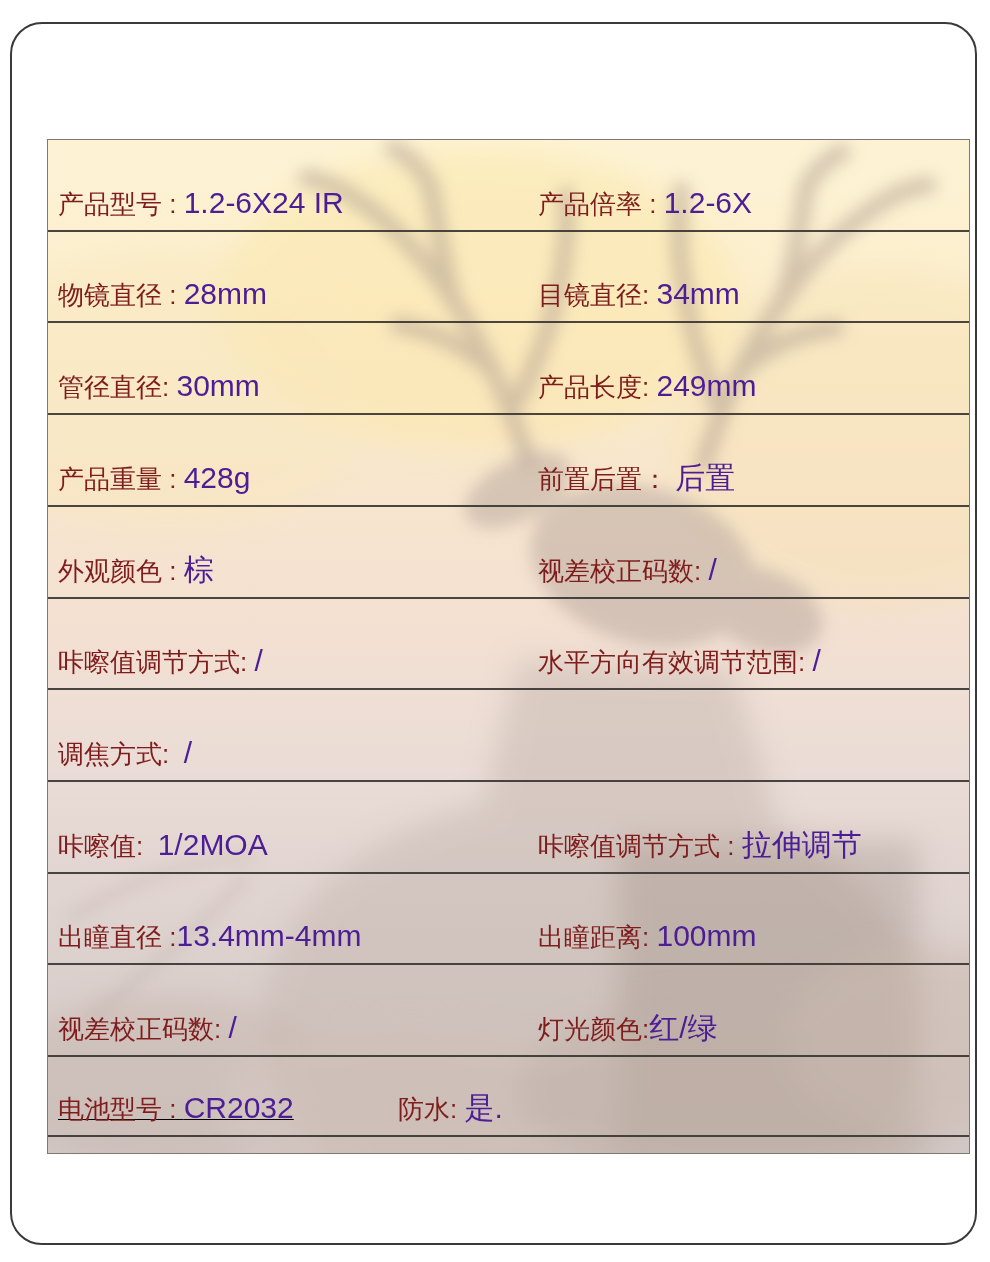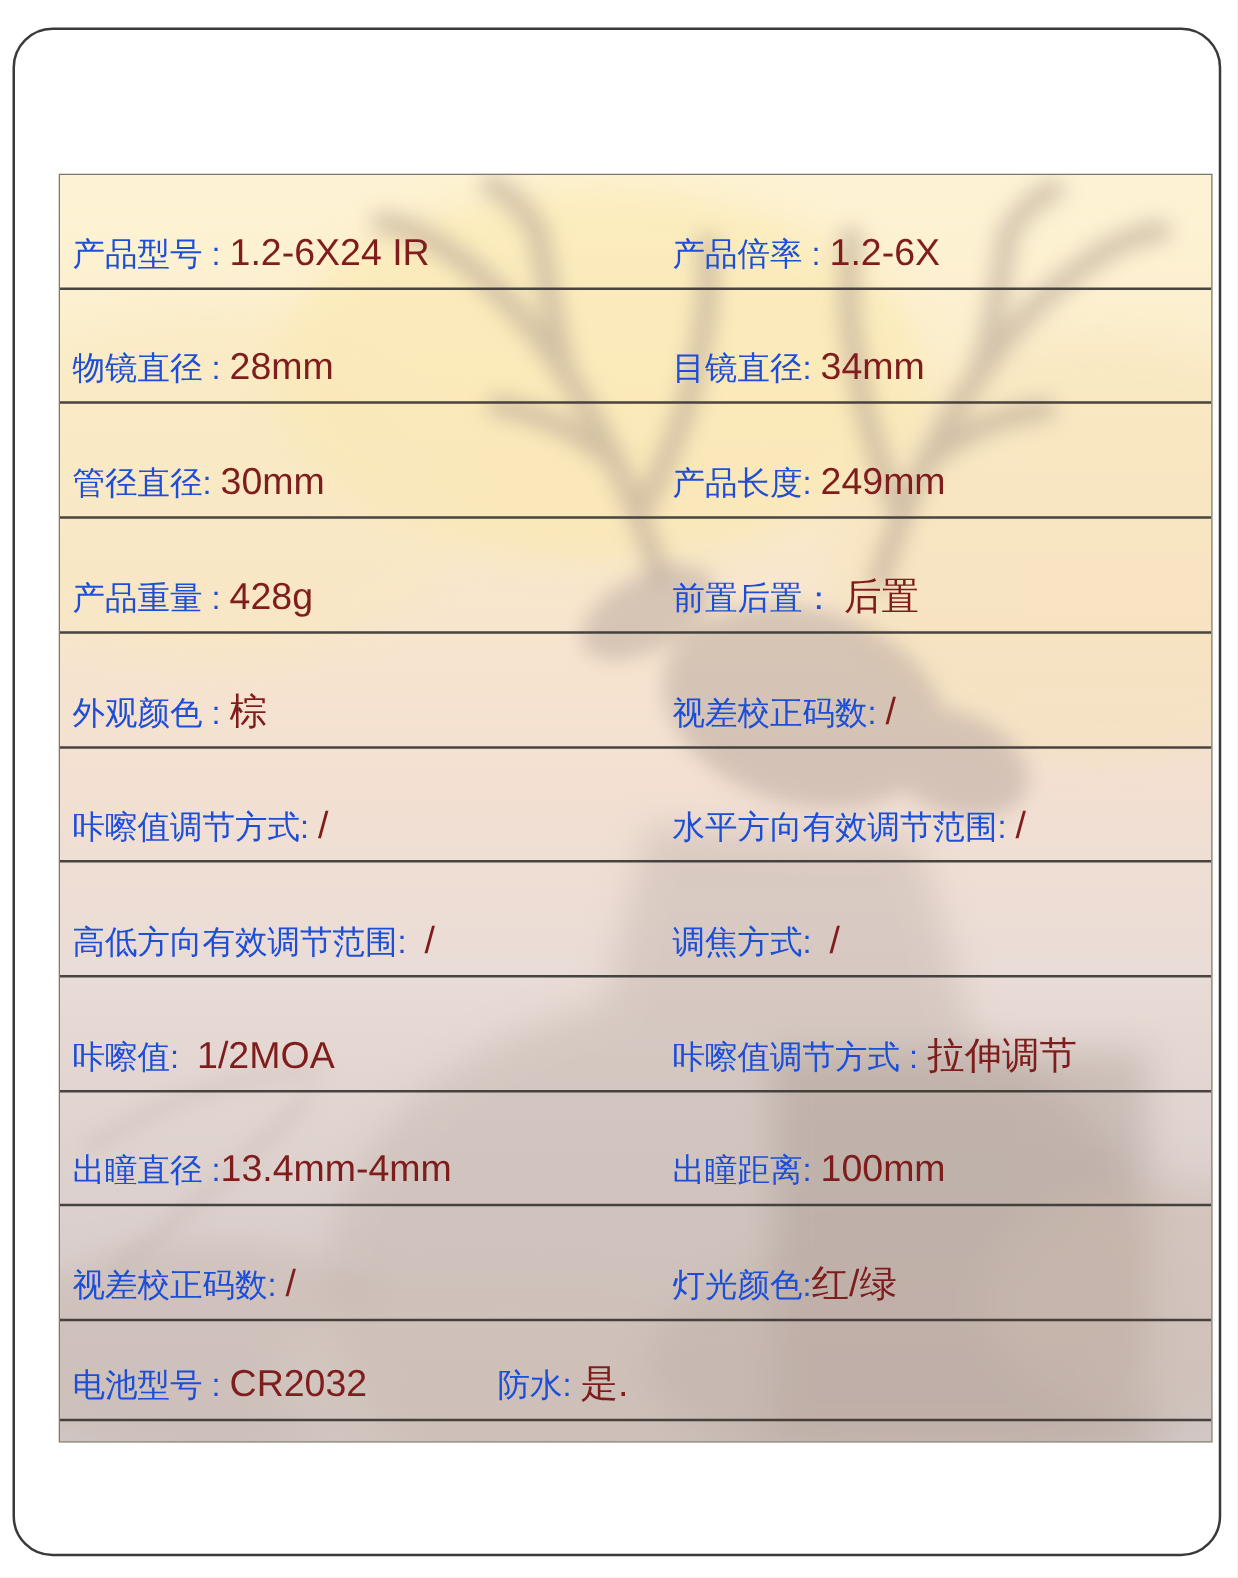--- a/index.html
+++ b/index.html
@@ -23,25 +23,25 @@
   .row{
     flex:1 1 auto;display:flex;align-items:flex-end;
     padding-bottom:12px;box-sizing:border-box;
     border-bottom:2px solid rgba(58,54,50,0.92);
   }
   .row.last{flex:0 0 80px;}
   .strip{flex:0 0 16px;border-bottom:none;}
   .cell{display:block;white-space:pre;}
   .c-left{width:480px;padding-left:10px;box-sizing:border-box;}
   .c-right{flex:1;margin-left:10px;}
-  .row.last .c1{width:350px;padding-left:10px;box-sizing:border-box;}
+  .row.last .c1{width:350px;padding-left:10px;box-sizing:border-box;text-decoration:underline;}
   .row.last .c2{width:335px;}
   .row.last .c3{flex:1;}
-  .lbl{font-size:26px;line-height:1;color:#1d4ed8;white-space:pre;}
-  .val{font-size:30px;line-height:1;color:#7f1d1d;white-space:pre;}
+  .lbl{font-size:26px;line-height:1;color:#7f1d1d;white-space:pre;}
+  .val{font-size:30px;line-height:1;color:#4c1d95;white-space:pre;}
 </style>
 </head>
 <body>
 
 <div class="card">
   <div class="spec">
 
     <svg class="bg" viewBox="0 0 921 1013" preserveAspectRatio="none" aria-hidden="true">
       <defs>
         <linearGradient id="sky" x1="0" y1="0" x2="0" y2="1">
@@ -139,21 +139,20 @@
         <div class="cell c-left"><span class="lbl">外观颜色 : </span><span class="val">棕</span></div>
         <div class="cell c-right"><span class="lbl">视差校正码数: </span><span class="val">/</span></div>
       </div>
 
       <div class="row">
         <div class="cell c-left"><span class="lbl">咔嚓值调节方式: </span><span class="val">/</span></div>
         <div class="cell c-right"><span class="lbl">水平方向有效调节范围: </span><span class="val">/</span></div>
       </div>
 
       <div class="row">
-        <div class="cell c-left"><span class="lbl">高低方向有效调节范围:  </span><span class="val">/</span></div>
         <div class="cell c-right"><span class="lbl">调焦方式:  </span><span class="val">/</span></div>
       </div>
 
       <div class="row">
         <div class="cell c-left"><span class="lbl">咔嚓值:  </span><span class="val">1/2MOA</span></div>
         <div class="cell c-right"><span class="lbl">咔嚓值调节方式 : </span><span class="val">拉伸调节</span></div>
       </div>
 
       <div class="row">
         <div class="cell c-left"><span class="lbl">出瞳直径 :</span><span class="val">13.4mm-4mm</span></div>

